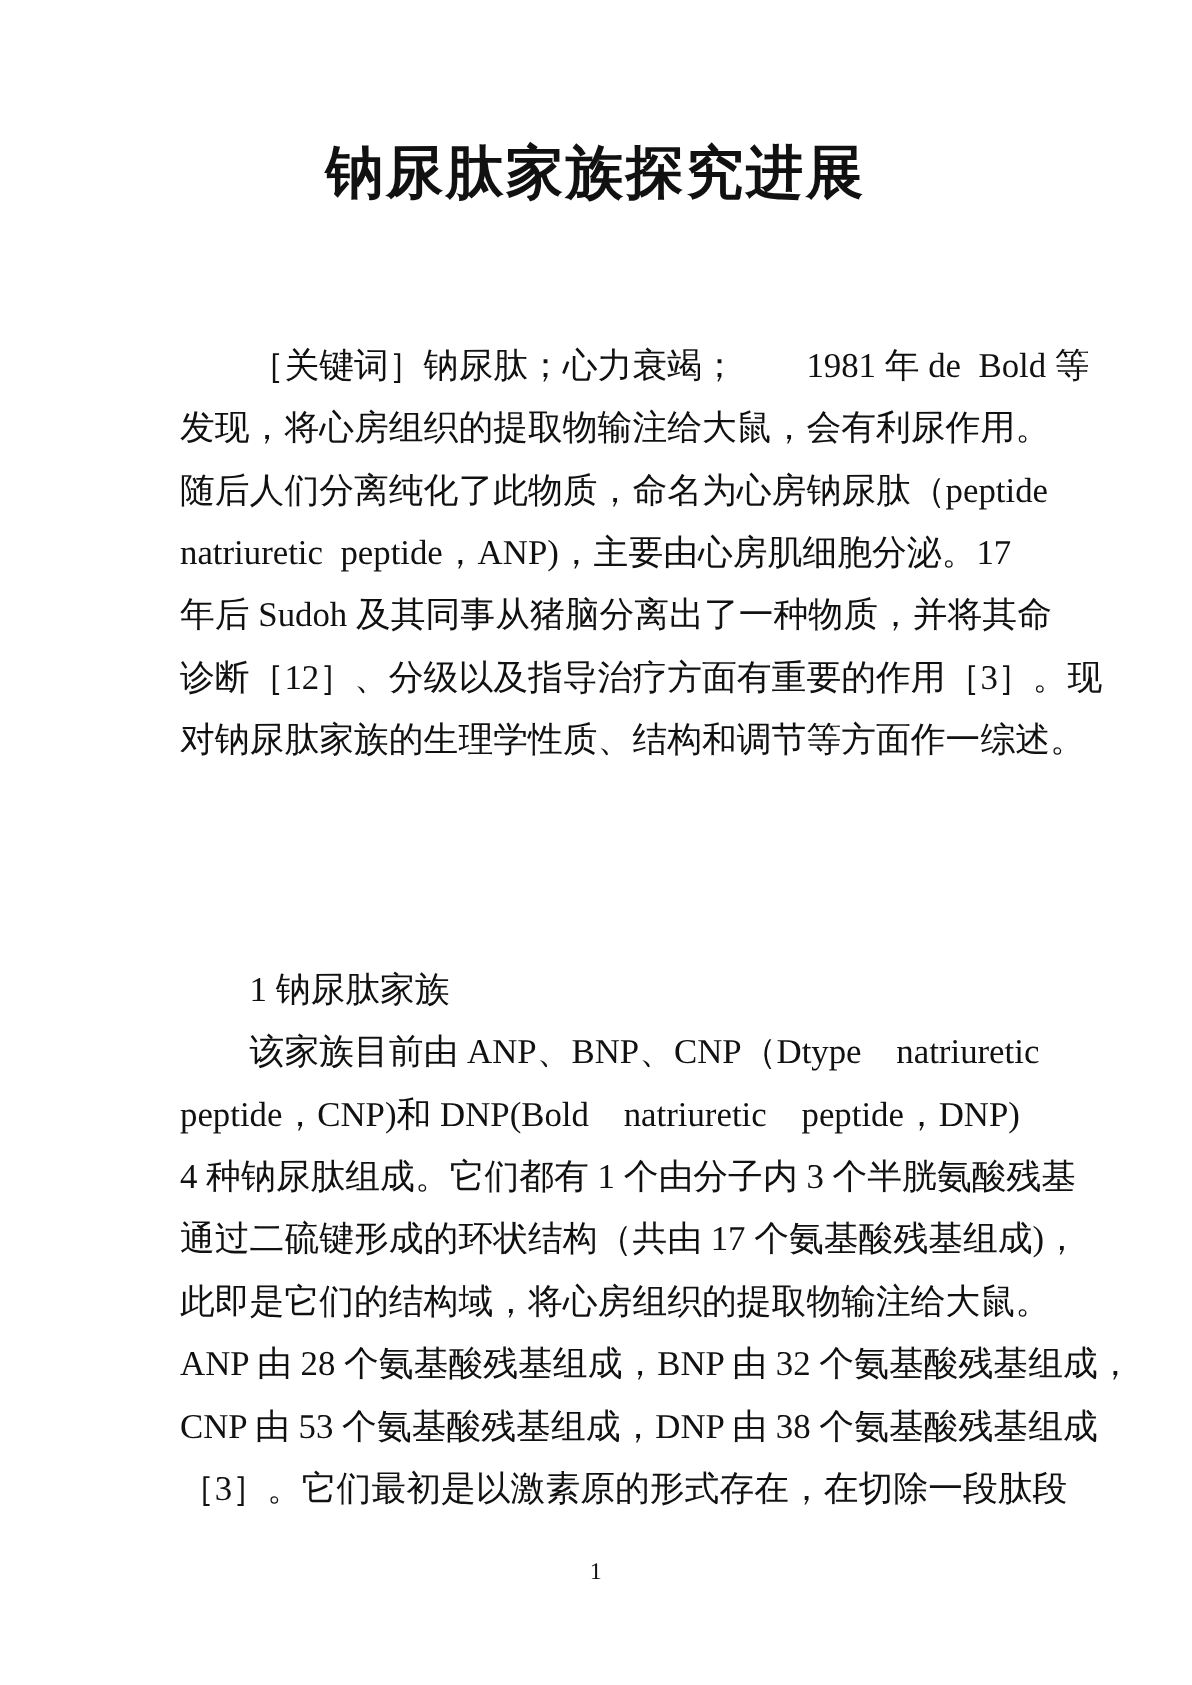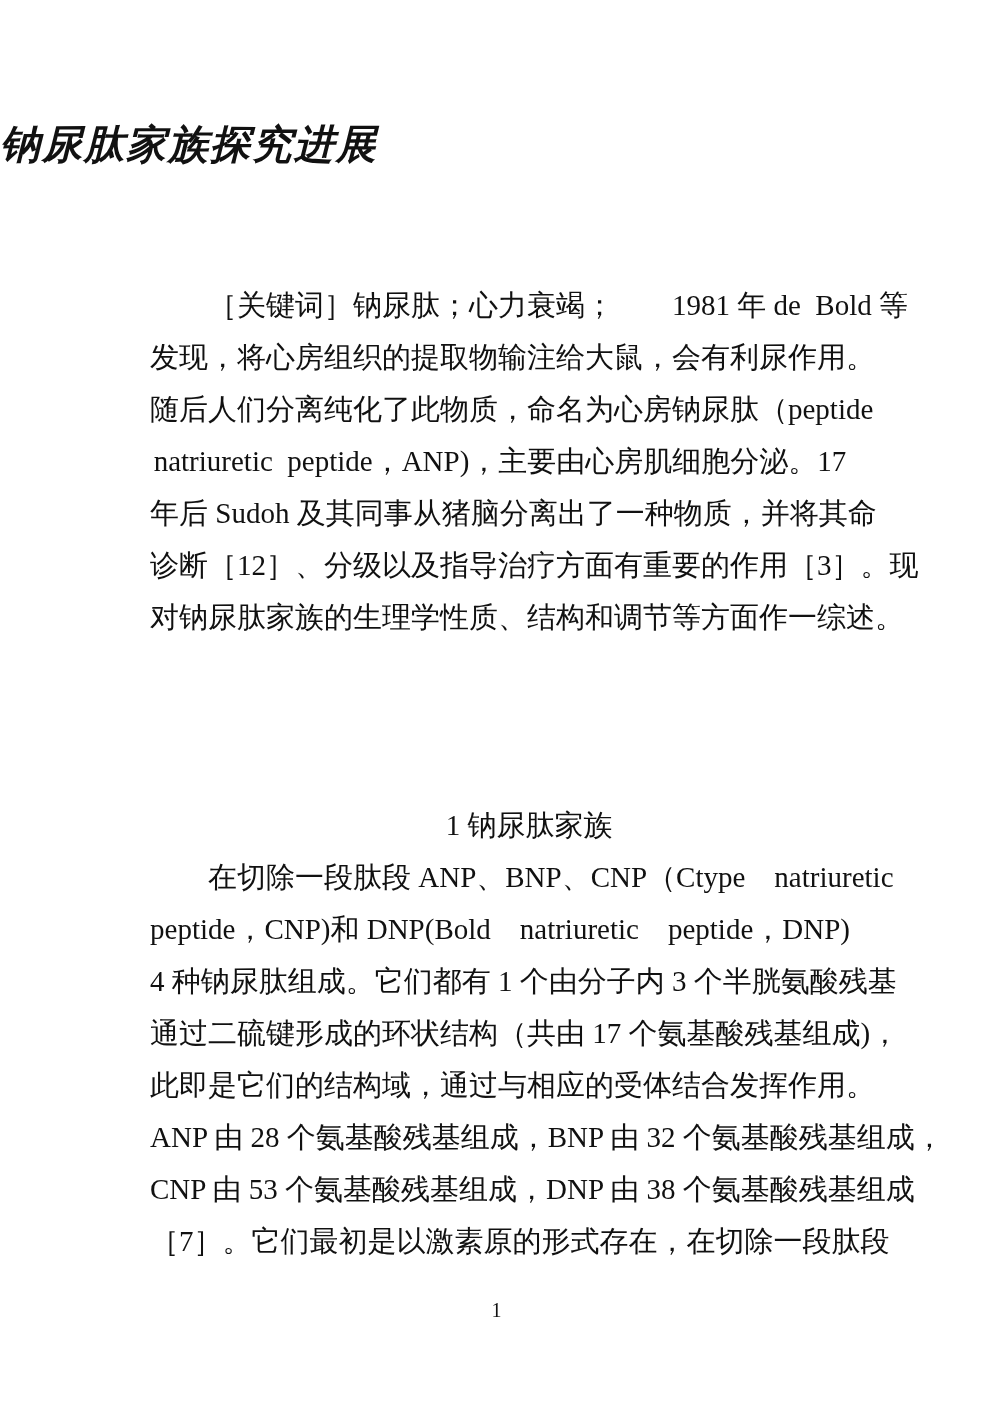--- a/index.html
+++ b/index.html
@@ -15,38 +15,36 @@
     color: #111111;
     font-family: "Liberation Serif", "DejaVu Serif", serif;
     overflow: hidden;
   }
   .doc-title {
     position: absolute;
     top: 121px;
     left: 0;
     width: 100%;
     margin: 0;
-    text-align: left;
-    font-size: 40px;
+    text-align: center;
+    font-size: 48px;
     font-weight: 600;
     letter-spacing: 2px;
     line-height: 48px;
-    font-style: italic;
   }
   .para {
     position: absolute;
     left: 150px;
     width: 700px;
     font-size: 29px;
   }
   .para .line {
     height: 52px;
     line-height: 52px;
     white-space: pre;
-    text-align: center;
   }
   .indent {
     padding-left: 58px;
   }
   .para-abstract {
     top: 279px;
   }
   .para-section {
     top: 799px;
   }
@@ -75,25 +73,25 @@
     <div class="line">发现，将心房组织的提取物输注给大鼠，会有利尿作用。</div>
     <div class="line">随后人们分离纯化了此物质，命名为心房钠尿肽（peptide</div>
     <div class="line">natriuretic  peptide，ANP)，主要由心房肌细胞分泌。17</div>
     <div class="line">年后 Sudoh 及其同事从猪脑分离出了一种物质，并将其命</div>
     <div class="line">诊断［12］、分级以及指导治疗方面有重要的作用［3］。现</div>
     <div class="line">对钠尿肽家族的生理学性质、结构和调节等方面作一综述。</div>
   </div>
 
   <div class="para para-section">
     <div class="line indent section-heading">1 钠尿肽家族</div>
-    <div class="line indent">在切除一段肽段 ANP、BNP、CNP（Ctype　natriuretic</div>
+    <div class="line indent">该家族目前由 ANP、BNP、CNP（Dtype　natriuretic</div>
     <div class="line">peptide，CNP)和 DNP(Bold　natriuretic　peptide，DNP)</div>
     <div class="line">4 种钠尿肽组成。它们都有 1 个由分子内 3 个半胱氨酸残基</div>
     <div class="line">通过二硫键形成的环状结构（共由 17 个氨基酸残基组成)，</div>
-    <div class="line">此即是它们的结构域，通过与相应的受体结合发挥作用。</div>
+    <div class="line">此即是它们的结构域，将心房组织的提取物输注给大鼠。</div>
     <div class="line">ANP 由 28 个氨基酸残基组成，BNP 由 32 个氨基酸残基组成，</div>
     <div class="line">CNP 由 53 个氨基酸残基组成，DNP 由 38 个氨基酸残基组成</div>
-    <div class="line">［7］。它们最初是以激素原的形式存在，在切除一段肽段</div>
+    <div class="line">［3］。它们最初是以激素原的形式存在，在切除一段肽段</div>
   </div>
 
   <div class="page-footer">1</div>
 
 </div>
 
 </body></html>

